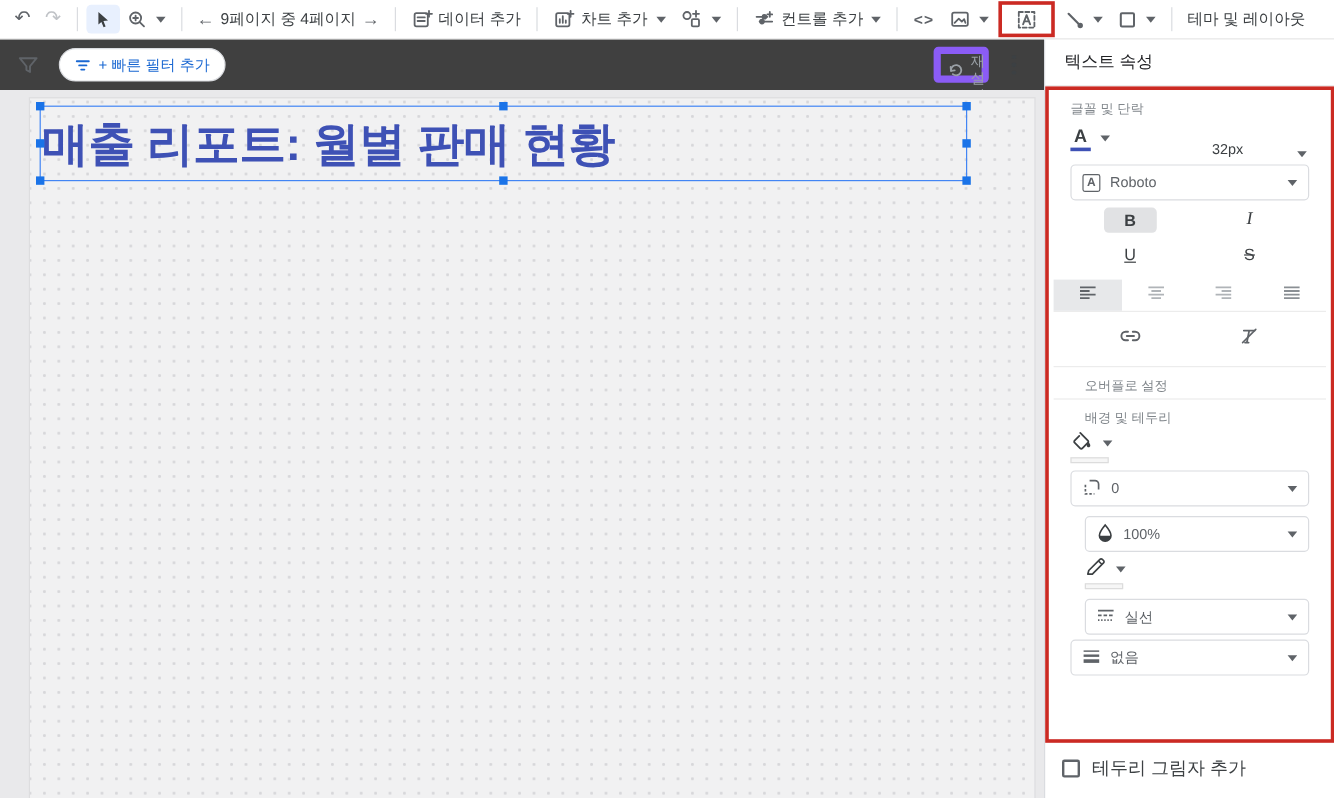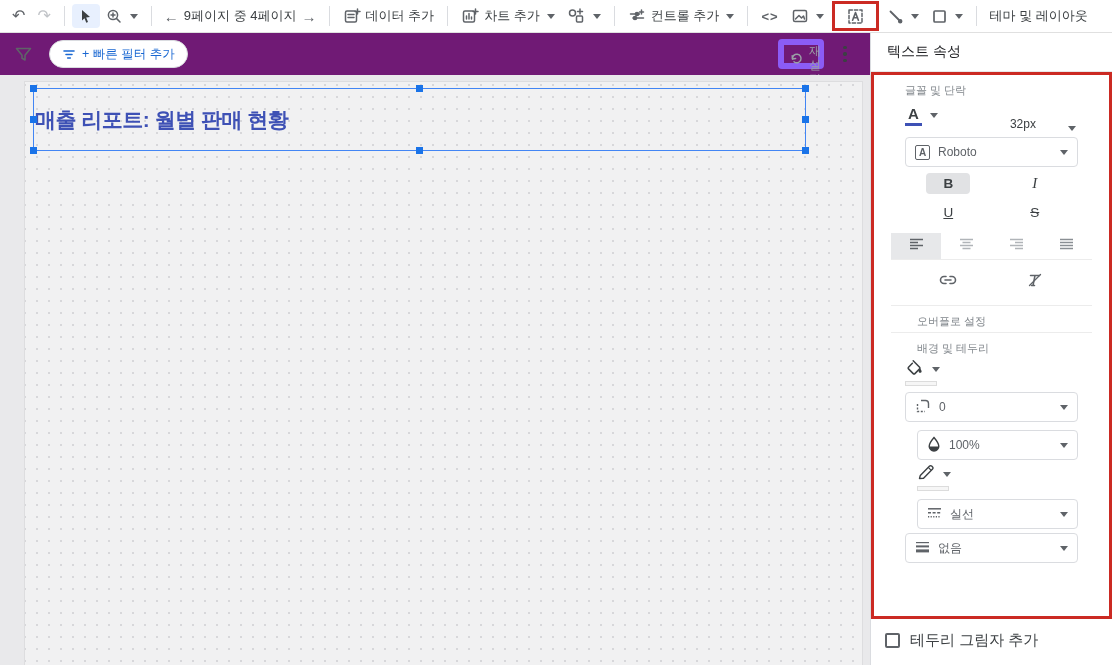--- a/index.html
+++ b/index.html
@@ -23,44 +23,44 @@
   .tb-label{color:var(--ink);font-size:13px;}
   .red-wrap{border:3px solid var(--accent-red);height:30px;display:flex;align-items:center;padding:0 9px;margin:0 2px;}
   svg.ic{display:block;stroke:var(--icon);fill:none;stroke-width:1.5;stroke-linecap:round;stroke-linejoin:round;}
   .code-glyph{font-size:13px;font-weight:bold;color:var(--icon);letter-spacing:1px;}
 
   
   .content{flex:1;display:flex;min-height:0;}
   .left{flex:1;display:flex;flex-direction:column;min-width:0;}
 
   
-  .filterbar{height:42px;flex:0 0 42px;background:#701a75;display:flex;align-items:center;padding:0 14px;position:relative;}
+  .filterbar{height:42px;flex:0 0 42px;background:#404040;display:flex;align-items:center;padding:0 14px;position:relative;}
   .chip{display:flex;align-items:center;gap:6px;border:1px solid var(--line);border-radius:15px;height:28px;padding:0 12px;margin-left:16px;color:var(--chip-blue);font-size:12.5px;cursor:pointer;background:#fff;}
   .reset-chip{display:flex;align-items:flex-start;gap:6px;border:6px solid #8b5cf6;border-radius:4px;height:30px;width:46px;padding:4px 6px;margin-left:auto;margin-right:12px;color:#9aa0a6;overflow:visible;cursor:pointer;}
   .reset-txt{width:13px;font-size:12px;line-height:14px;word-break:break-all;margin-top:-5px;color:#9aa0a6;}
   .kebab{width:18px;height:22px;display:flex;flex-direction:column;align-items:center;justify-content:center;gap:3px;cursor:pointer;margin-right:2px;}
   .kebab i{width:3.5px;height:3.5px;border-radius:50%;background:#3c4043;display:block;}
 
   
   .canvas{flex:1;position:relative;background:#e9e9eb;overflow:hidden;}
   .page{position:absolute;left:25px;top:7px;right:8px;bottom:-12px;background:#f1f1f2;
         background-image:radial-gradient(circle,#d7d7da 1px,transparent 1.4px);background-size:12px 12px;background-position:6px 9px;
         box-shadow:0 0 0 1px rgba(0,0,0,0.05);}
   .selection{position:absolute;left:33px;top:13px;width:773px;height:63px;border:1.5px solid #4285f4;}
   .sel-title{position:absolute;left:1px;top:0;height:100%;display:flex;align-items:center;
-             font-size:21px;font-weight:bold;color:var(--title-blue);letter-spacing:-0.5px;white-space:nowrap;}
+             font-size:39px;font-weight:bold;color:var(--title-blue);letter-spacing:-0.5px;white-space:nowrap;}
   .handle{position:absolute;width:7px;height:7px;background:var(--selection-blue);}
   .h-tl{left:-4px;top:-4px;} .h-tm{left:50%;margin-left:-4px;top:-4px;} .h-tr{right:-4px;top:-4px;}
   .h-ml{left:-4px;top:50%;margin-top:-4px;} .h-mr{right:-4px;top:50%;margin-top:-4px;}
   .h-bl{left:-4px;bottom:-4px;} .h-bm{left:50%;margin-left:-4px;bottom:-4px;} .h-br{right:-4px;bottom:-4px;}
 
   
   .panel{width:242px;flex:0 0 242px;background:#fff;border-left:1px solid var(--line);display:flex;flex-direction:column;}
   .panel-header{height:39px;flex:0 0 39px;display:flex;align-items:center;padding-left:16px;font-size:14px;color:#202124;border-bottom:1px solid var(--divider);}
-  .red-box{border:3px solid var(--accent-red);height:547px;flex:0 0 547px;padding:8px 31px;display:flex;flex-direction:column;overflow:hidden;background:#fff;}
+  .red-box{border:3px solid var(--accent-red);height:547px;flex:0 0 547px;padding:8px 18px;display:flex;flex-direction:column;overflow:hidden;background:#fff;}
   .sec-label{font-size:11px;color:var(--muted);height:14px;}
   .row-colorsize{display:flex;align-items:center;height:32px;margin-top:2px;}
   .acolor{display:flex;align-items:center;gap:6px;cursor:pointer;}
   .acolor .A{font-size:15px;font-weight:bold;color:var(--ink);border-bottom:3px solid var(--title-blue);padding:0 3px 1px;line-height:17px;}
   .size-sel{flex:1;display:flex;align-items:flex-end;position:relative;height:100%;cursor:pointer;margin-left:30px;}
   .size-sel .val{margin:0 auto;font-size:12px;color:var(--ink);}
   .size-sel .tri{position:absolute;right:2px;}
   .o-select{height:30px;border:1px solid var(--line);border-radius:4px;display:flex;align-items:center;padding:0 9px;gap:8px;font-size:12px;color:var(--icon);cursor:pointer;background:#fff;}
   .o-select .tri{margin-left:auto;}
   .fam-icon{width:15px;height:15px;border:1.4px solid var(--icon);border-radius:2px;display:flex;align-items:center;justify-content:center;font-size:10px;font-weight:bold;color:var(--icon);}

